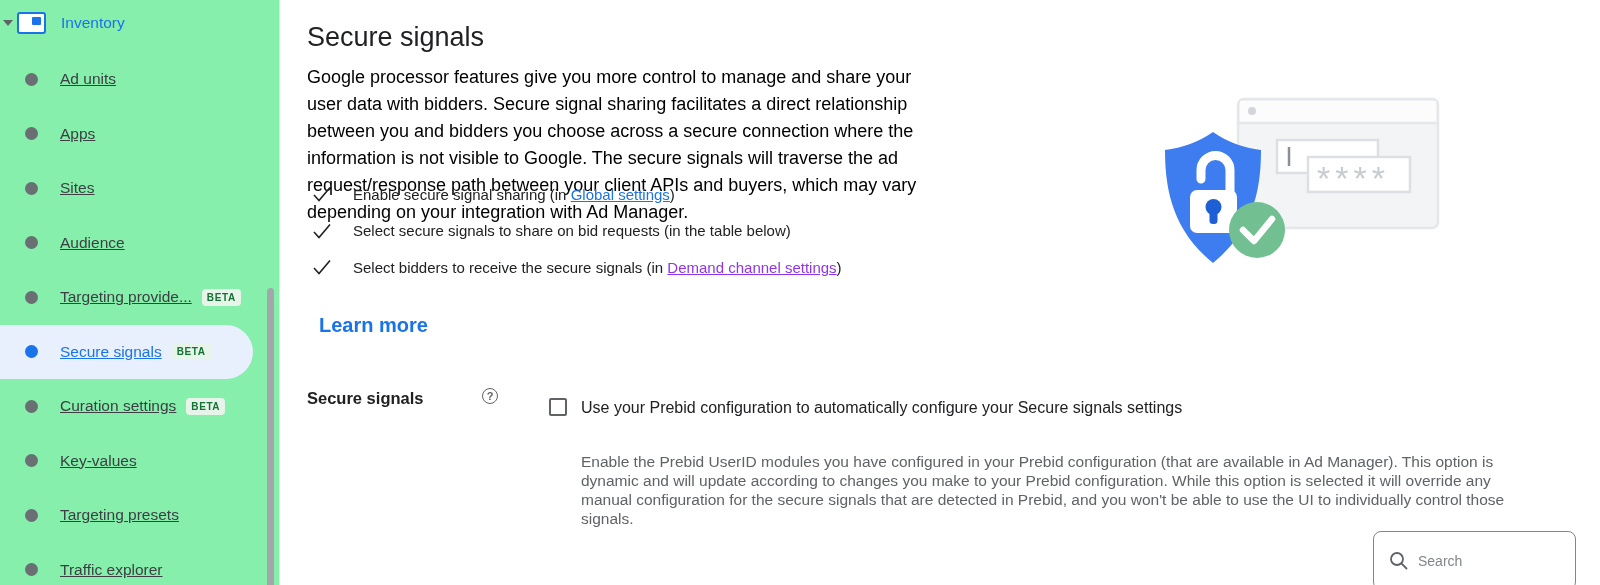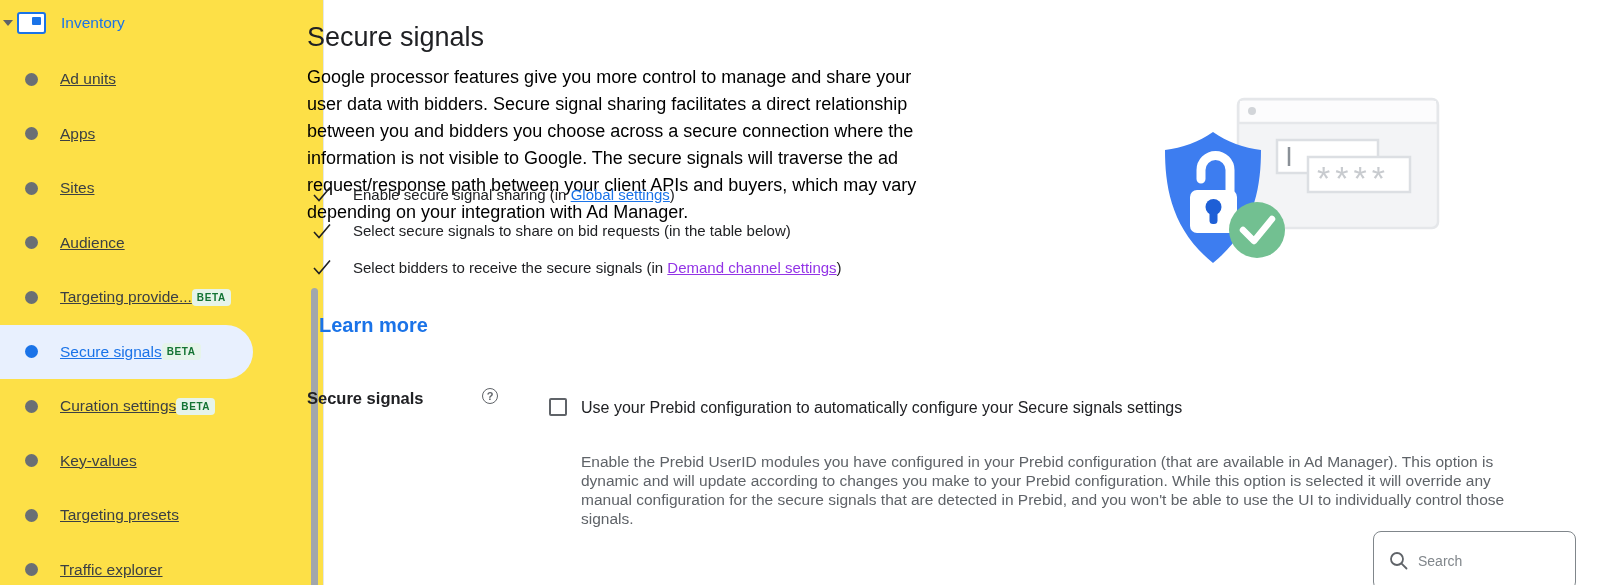--- a/index.html
+++ b/index.html
@@ -1,42 +1,42 @@
 <!DOCTYPE html>
 <html><head>
 <meta charset="utf-8">
 <style>
   * { margin: 0; padding: 0; box-sizing: border-box; }
   html, body { width: 1600px; height: 585px; overflow: hidden; background: #fff; }
   body { font-family: "Liberation Sans", "DejaVu Sans", sans-serif; color: #202124; }
   .app { position: relative; width: 1600px; height: 585px; background: #fff; }
 
   
-  .sidebar { position: absolute; left: 0; top: 0; width: 324px; height: 585px;
-             background: #fde047; border-right: 1px solid #e4e6e8; }
+  .sidebar { position: absolute; left: 0; top: 0; width: 280px; height: 585px;
+             background: #86efac; border-right: 1px solid #e4e6e8; }
   .nav-root { position: absolute; left: 0; top: 8px; height: 30px; width: 100%;
               display: flex; align-items: center; cursor: pointer; }
   .caret { width: 0; height: 0; margin-left: 3px;
            border-left: 5px solid transparent; border-right: 5px solid transparent;
            border-top: 6px solid #5f6368; }
   .root-icon { width: 29px; height: 22px; margin-left: 4px; border: 2px solid #1a73e8;
                border-radius: 3px; position: relative; background: #fff; }
   .root-icon .inner-sq { position: absolute; right: 3px; top: 3px; width: 9px; height: 8px;
                          background: #1a73e8; border-radius: 1px; }
   .root-label { margin-left: 15px; font-size: 15.5px; color: #1a73e8; }
 
   .nav-item { position: absolute; left: 0; width: 100%; height: 54px;
               display: flex; align-items: center; cursor: pointer; }
   .nav-item.selected { width: 253px; background: #e8f0fe; border-radius: 0 27px 27px 0; }
   .bullet { width: 13px; height: 13px; border-radius: 50%; background: #6a6f74;
             margin-left: 25px; flex: none; }
   .nav-item.selected .bullet { background: #1a73e8; }
   .nav-label { margin-left: 22px; font-size: 15.5px; color: #3c4043; white-space: nowrap; text-decoration: underline; }
   .nav-item.selected .nav-label { color: #1a73e8; }
-  .beta-badge { margin-left: 0; font-size: 10px; font-weight: bold; letter-spacing: 0.6px;
+  .beta-badge { margin-left: 10px; font-size: 10px; font-weight: bold; letter-spacing: 0.6px;
                 color: #137333; background: #e6f4ea; padding: 3px 5px; border-radius: 4px; }
   .scroll-thumb { position: absolute; right: 5px; top: 288px; width: 7px; height: 300px;
                   background: #a2a7ac; border-radius: 4px; }
 
   
   .main { position: absolute; left: 285px; top: 0; width: 1315px; height: 585px; }
   .page-title { position: absolute; left: 22px; top: 22px; font-size: 27px; font-weight: 400;
                 color: #202124; }
   .page-desc { position: absolute; left: 22px; top: 64px; width: 632px; font-size: 18px;
                line-height: 27px; color: #000000; }

